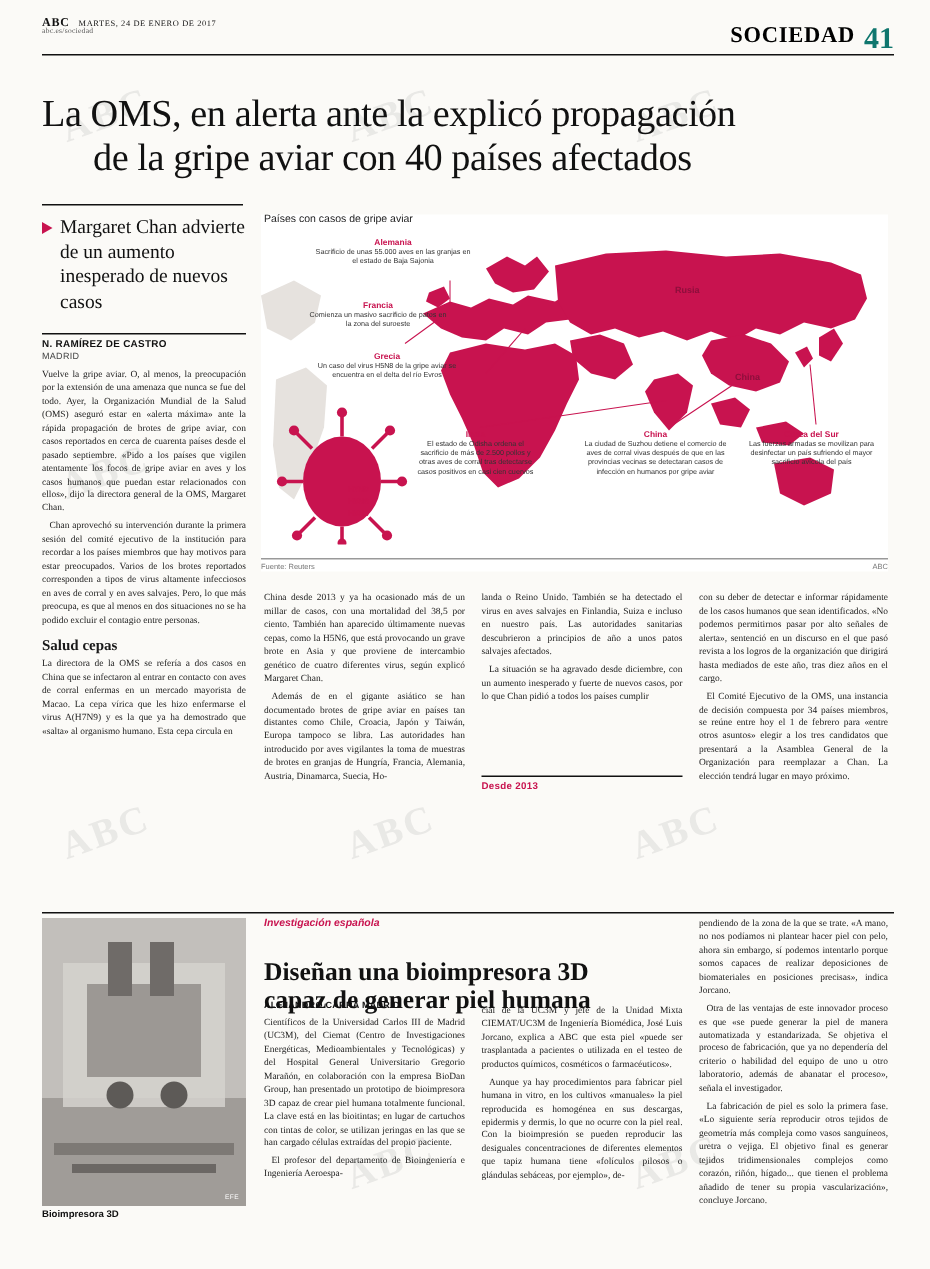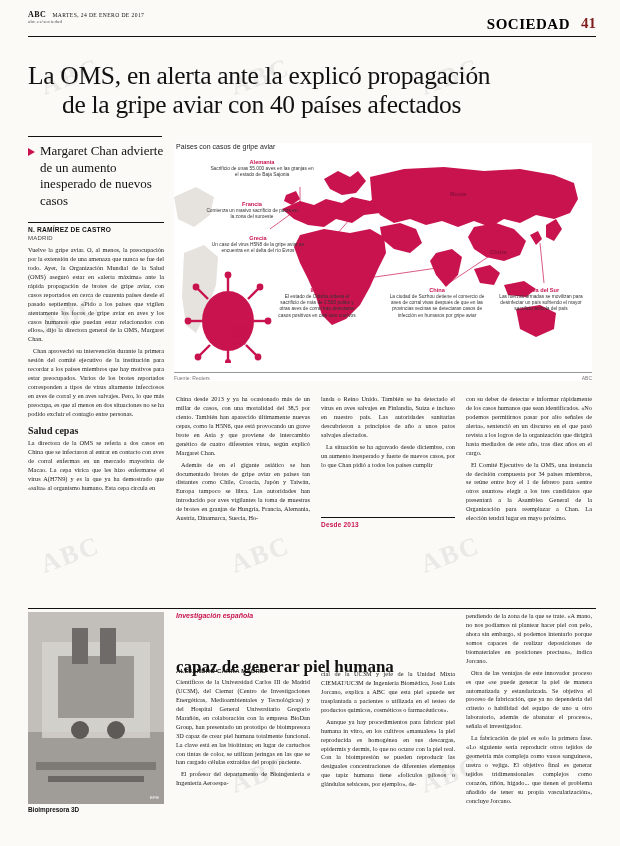--- a/index.html
+++ b/index.html
@@ -13,21 +13,21 @@
   }
   .page{position:relative;width:620px;height:846px;box-sizing:border-box;padding:0;}
 
   
   .masthead{position:absolute;top:10px;left:28px;right:24px;height:24px;}
   .mh-left{position:absolute;left:0;top:0;display:flex;align-items:baseline;gap:6px;}
   .mh-abc{font-family:"Liberation Serif",serif;font-weight:bold;font-size:8px;letter-spacing:.5px;}
   .mh-date{font-size:5.6px;letter-spacing:.4px;text-transform:uppercase;}
   .mh-url{position:absolute;left:0;top:9px;font-size:5px;color:#555;letter-spacing:.2px;}
   .mh-section{position:absolute;right:26px;top:6px;font-family:"Liberation Serif",serif;font-weight:bold;font-size:15px;color:#000000;letter-spacing:.5px;}
-  .mh-pagenum{position:absolute;right:0px;top:5px;font-size:15px;color:#7f1d1d;font-weight:bold;}
+  .mh-pagenum{position:absolute;right:0px;top:5px;font-size:20px;color:#0f766e;font-weight:bold;}
   .rule-top{position:absolute;top:36px;left:28px;right:24px;border-top:1px solid #111;}
 
   
   .headline{position:absolute;top:44px;left:28px;width:564px;font-size:25.5px;line-height:1.14;font-family:"Liberation Serif",serif;font-weight:normal;letter-spacing:-0.3px;}
   .headline .l2{display:block;margin-left:34px;}
   .rule-head{position:absolute;top:136px;left:28px;width:134px;border-top:1px solid #111;}
 
   
   .sumario{position:absolute;top:143px;left:28px;width:136px;display:flex;gap:5px;}
   .tri{width:0;height:0;border-left:7px solid #c8134f;border-top:4.5px solid transparent;border-bottom:4.5px solid transparent;margin-top:5px;flex:none;}
@@ -274,21 +274,21 @@
     <p>El Comité Ejecutivo de la OMS, una instancia de decisión compuesta por 34 países miembros, se reúne entre hoy el 1 de febrero para «entre otros asuntos» elegir a los tres candidatos que presentará a la Asamblea General de la Organización para reemplazar a Chan. La elección tendrá lugar en mayo próximo.</p>
   </div>
 
   <div class="destacado">
     <div class="kicker">Desde 2013</div>
   </div>
 
   <div class="rule-lower"></div>
   <div class="lower-kicker">Investigación española</div>
   <h2 class="lower-head">
-    <br>
+    <span>Diseñan una bioimpresora 3D</span><br>
     <span>capaz de generar piel humana</span>
   </h2>
   <div class="lower-byline">ALEJANDRO CARRA MADRID</div>
 
   <div class="col" id="lcol2">
     <p class="first">Científicos de la Universidad Carlos III de Madrid (UC3M), del Ciemat (Centro de Investigaciones Energéticas, Medioambientales y Tecnológicas) y del Hospital General Universitario Gregorio Marañón, en colaboración con la empresa BioDan Group, han presentado un prototipo de bioimpresora 3D capaz de crear piel humana totalmente funcional. La clave está en las bioitintas; en lugar de cartuchos con tintas de color, se utilizan jeringas en las que se han cargado células extraídas del propio paciente.</p>
     <p>El profesor del departamento de Bioingeniería e Ingeniería Aeroespa-</p>
   </div>
   <div class="col" id="lcol3">
     <p class="first">cial de la UC3M y jefe de la Unidad Mixta CIEMAT/UC3M de Ingeniería Biomédica, José Luis Jorcano, explica a ABC que esta piel «puede ser trasplantada a pacientes o utilizada en el testeo de productos químicos, cosméticos o farmacéuticos».</p>

